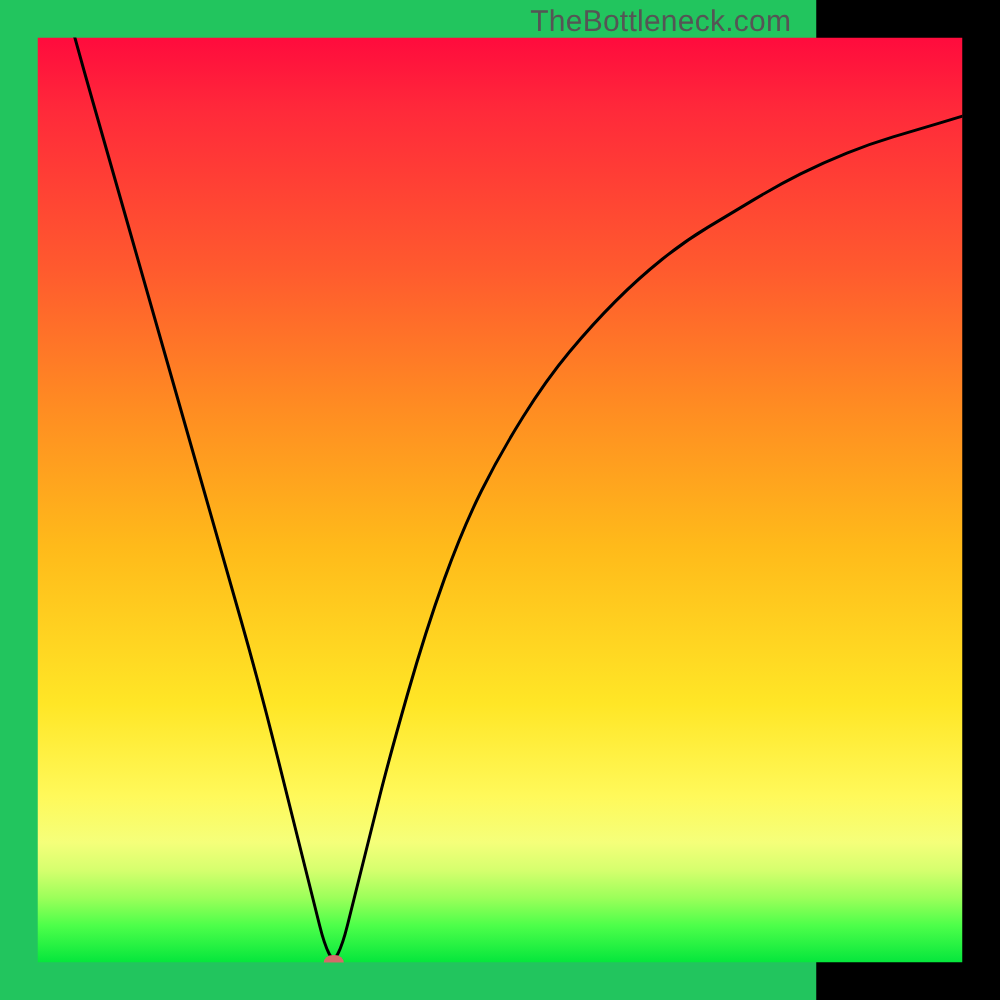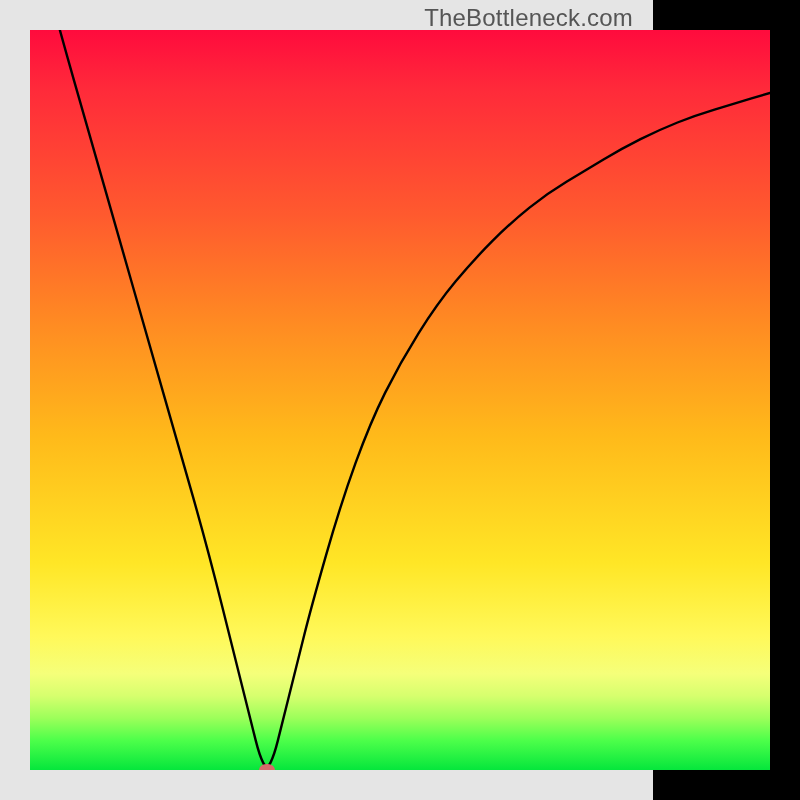--- a/index.html
+++ b/index.html
@@ -8,21 +8,21 @@
     width: 800px;
     height: 800px;
     background: #000;
     overflow: hidden;
     font-family: Arial, Helvetica, sans-serif;
   }
   .frame {
     position: relative;
     width: 653px;
     height: 800px;
-    background: #e5e5e5;
+    background: #22c55e;
   }
   .watermark {
     position: absolute;
     top: 4px;
     right: 20px;
     color: #555;
     font-size: 24px;
     font-weight: 500;
     letter-spacing: 0.2px;
     user-select: none;

